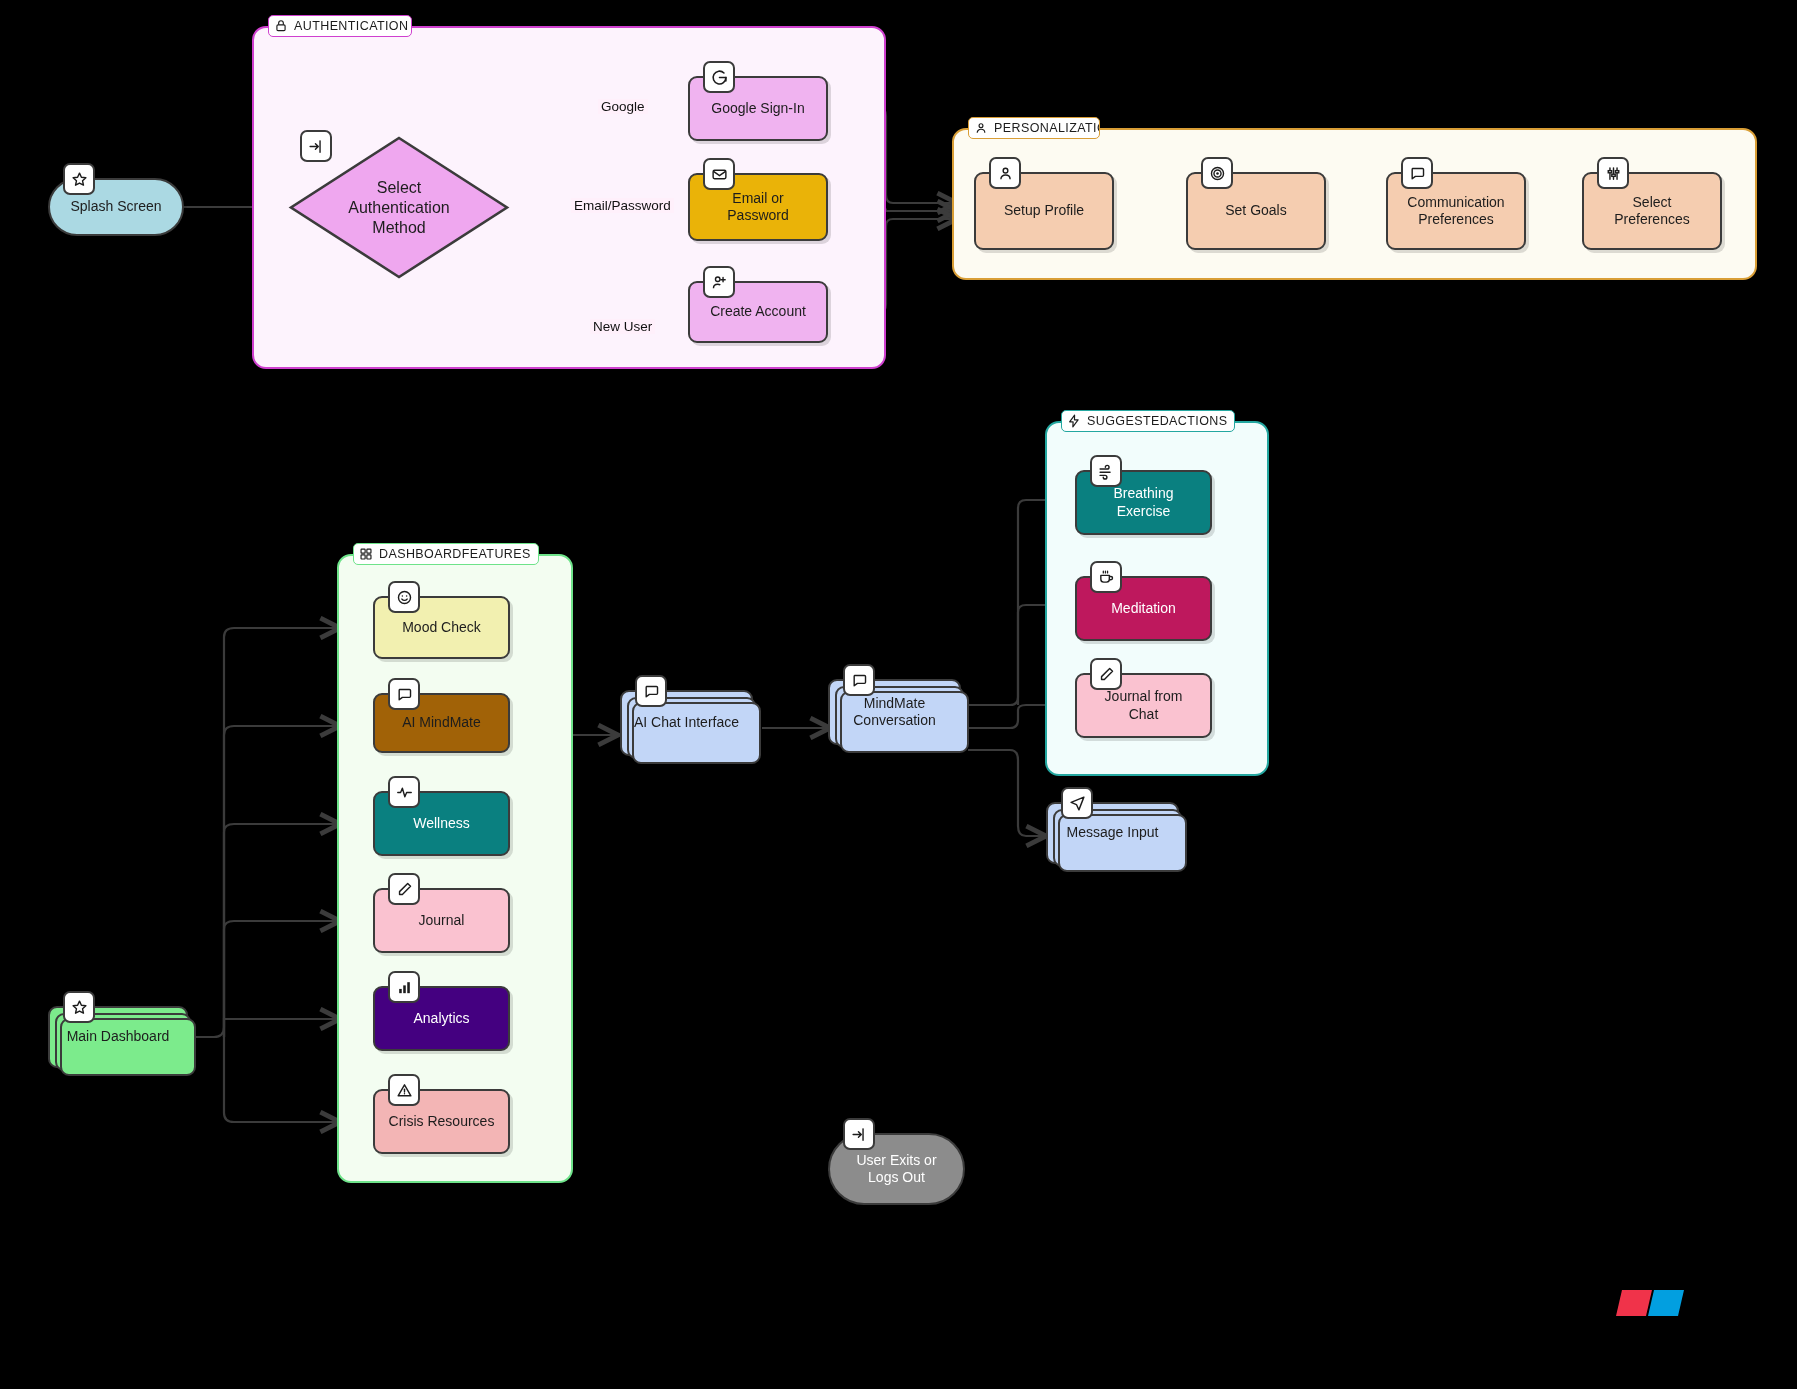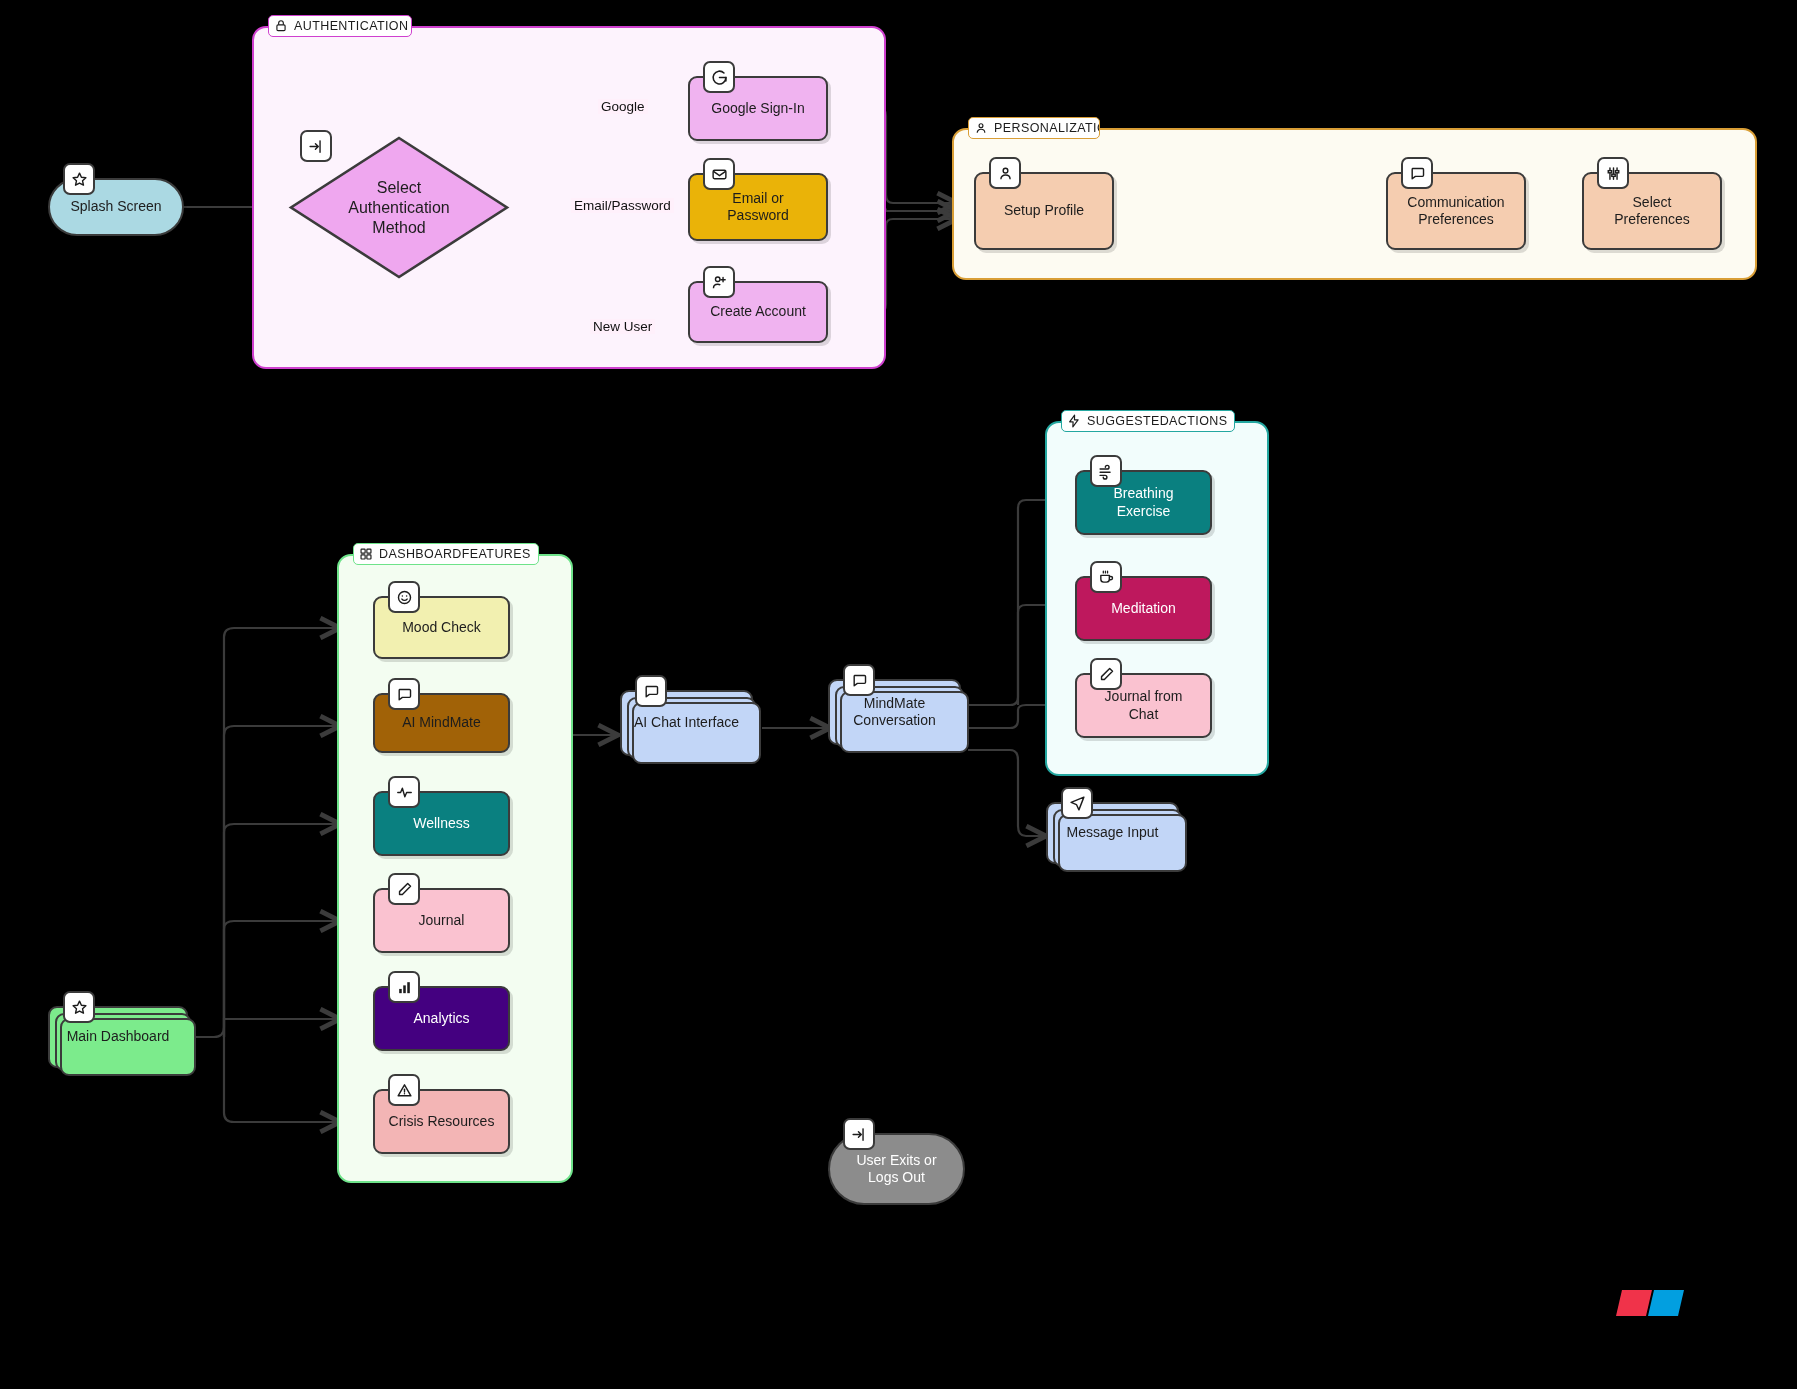--- a/index.html
+++ b/index.html
@@ -189,20 +189,30 @@
   <div class="node" style="left:974px;top:172px;width:140px;height:78px;background:#f5cdb0;">
     <span class="node-icon">
       <svg viewBox="0 0 24 24">
           <circle cx="12" cy="8" r="3.3" fill="none" stroke="#1c1c1c" stroke-width="2"></circle>
           <path d="M5.5 20c0-3.6 2.9-5.8 6.5-5.8s6.5 2.2 6.5 5.8" fill="none" stroke="#1c1c1c" stroke-width="2"></path>
         </svg>
     </span>
     <span class="lbl">Setup Profile</span>
   </div>
 
+  <div class="node" style="left:1186px;top:172px;width:140px;height:78px;background:#f5cdb0;">
+    <span class="node-icon">
+      <svg viewBox="0 0 24 24">
+          <circle cx="12" cy="12" r="8.5" fill="none" stroke="#1c1c1c" stroke-width="2"></circle>
+          <circle cx="12" cy="12" r="5" fill="none" stroke="#1c1c1c" stroke-width="2"></circle>
+          <circle cx="12" cy="12" r="1.8" fill="#1c1c1c"></circle>
+        </svg>
+    </span>
+    <span class="lbl">Set Goals</span>
+  </div>
 
   <div class="node" style="left:1386px;top:172px;width:140px;height:78px;background:#f5cdb0;">
     <span class="node-icon">
       <svg viewBox="0 0 24 24">
           <path d="M5 5h14a1.5 1.5 0 0 1 1.5 1.5v8A1.5 1.5 0 0 1 19 16H9l-4.5 3.5V6.5A1.5 1.5 0 0 1 5 5z" fill="none" stroke="#1c1c1c" stroke-width="2" stroke-linejoin="round"></path>
         </svg>
     </span>
     <span class="lbl">Communication<br>Preferences</span>
   </div>
 

